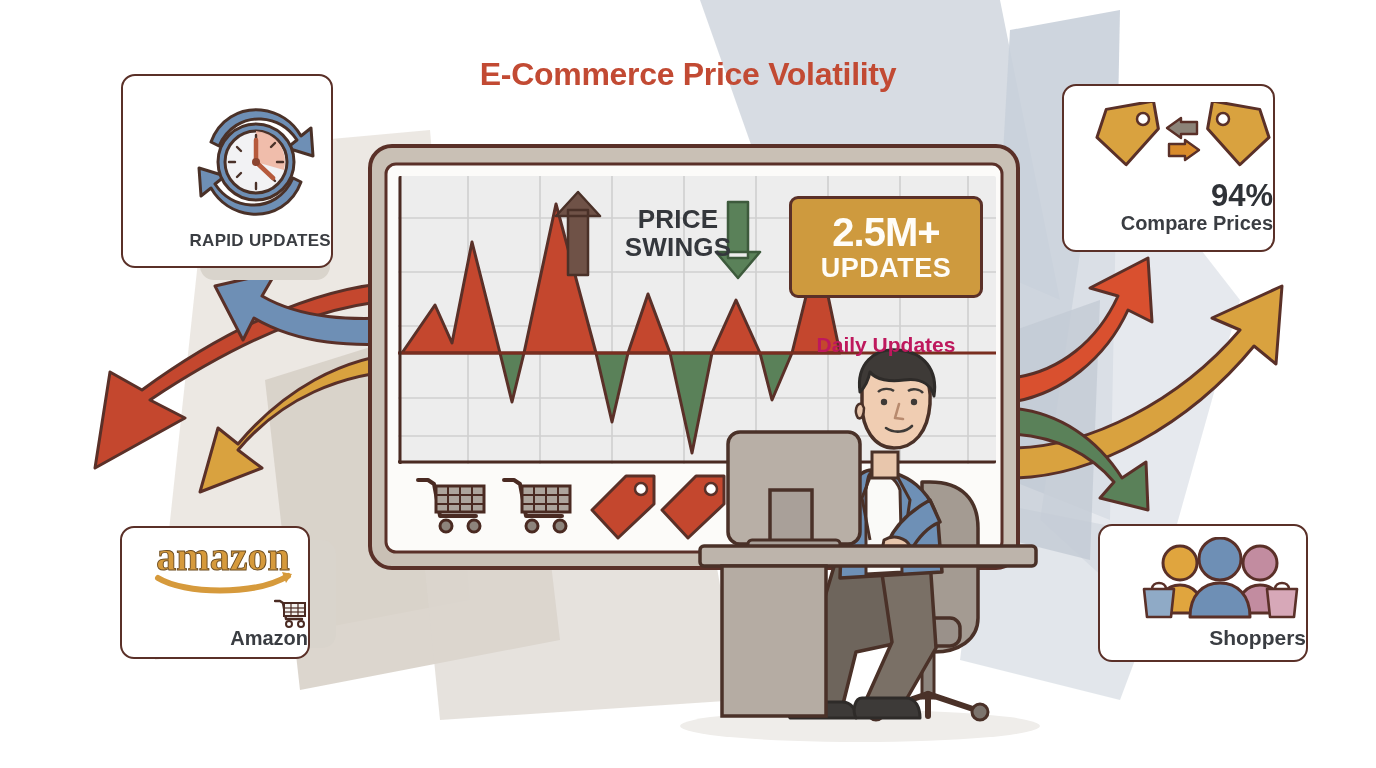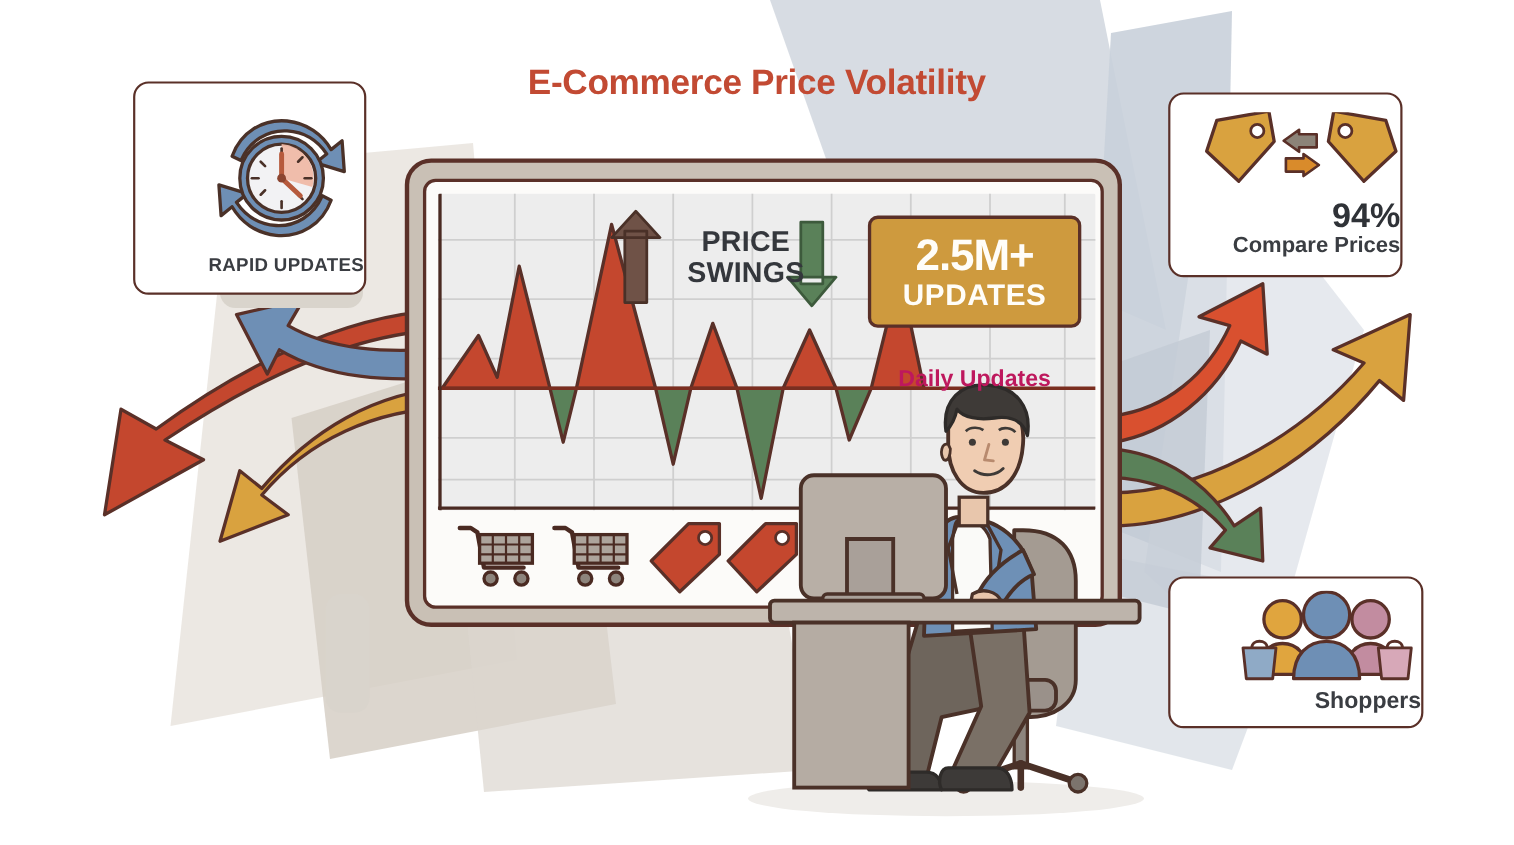--- a/index.html
+++ b/index.html
@@ -22,21 +22,21 @@
         margin-top:6px;}
 
   #card-compare{left:1062px;top:84px;width:213px;height:168px;}
   #card-compare .big{font-size:31px;font-weight:bold;color:#2F3237;
         line-height:1;margin-top:4px;}
   #card-compare .card-label{font-size:20px;font-weight:bold;margin-top:2px;}
 
   #card-amazon{left:120px;top:526px;width:190px;height:133px;}
   #card-amazon .card-label{font-size:20px;font-weight:bold;margin-top:0px;}
 
-  #card-shoppers{left:1062px;top:524px;width:232px;height:138px;}
+  #card-shoppers{left:1098px;top:524px;width:210px;height:138px;}
   #card-shoppers .card-label{font-size:21px;font-weight:bold;margin-top:2px;}
 
   .title{position:absolute;left:0;top:56px;width:1376px;text-align:center;
          font-size:32px;font-weight:bold;color:#C24A33;letter-spacing:-.3px;}
 
   .badge{position:absolute;left:789px;top:196px;width:194px;height:102px;
          background:#CE9A3E;border:3px solid #5A3028;border-radius:9px;
          box-sizing:border-box;display:flex;flex-direction:column;
          align-items:center;justify-content:center;color:#FFFDF8;}
   .badge .b1{font-size:40px;font-weight:bold;line-height:1;letter-spacing:-1px;}
@@ -297,20 +297,40 @@
       <path d="M128,4 L162,4 L176,30 L152,62 L114,32 L114,4 Z" fill="#D9A23F" stroke="#5A3028" stroke-width="3" stroke-linejoin="round" transform="rotate(10 145 33)"></path>
       <circle cx="130" cy="17" r="6" fill="#FFFFFF" stroke="#5A3028" stroke-width="2.5"></circle>
       <path d="M104,24 L104,20 L88,20 L88,16 L74,26 L88,36 L88,32 L104,32 L104,28 Z" fill="#8C8378" stroke="#5A3028" stroke-width="2.4" stroke-linejoin="round"></path>
       <path d="M76,46 L76,42 L92,42 L92,38 L106,48 L92,58 L92,54 L76,54 L76,50 Z" fill="#D98B2B" stroke="#5A3028" stroke-width="2.4" stroke-linejoin="round"></path>
     </svg>
     <div class="big">94%</div>
     <div class="card-label">Compare Prices</div>
   </div>
 
   <div class="card-shadow" style="left:296px;top:540px;width:40px;height:108px;"></div>
+  <div class="card" id="card-amazon">
+    <svg width="170" height="62" viewBox="0 0 170 62">
+      <text x="85" y="34" text-anchor="middle" font-family="'Liberation Serif','DejaVu Serif',serif" font-size="40" font-weight="bold" fill="#D69A3C" stroke="#6B4A1E" stroke-width="0.9">amazon</text>
+      <path d="M20,42 C46,58 116,60 150,40" fill="none" stroke="#D69A3C" stroke-width="6" stroke-linecap="round"></path>
+      <path d="M144,36 L154,38 L148,47 Z" fill="#D69A3C"></path>
+    </svg>
+    <svg width="34" height="30" viewBox="0 0 34 30">
+      <path d="M1,3 L6,3 L9,5 L12,21 L28,21" fill="none" stroke="#4A2A22" stroke-width="2.4" stroke-linecap="round" stroke-linejoin="round"></path>
+      <rect x="10" y="5" width="21" height="13" fill="#F4F2EF" stroke="#4A2A22" stroke-width="2"></rect>
+      <g stroke="#4A2A22" stroke-width="1.2">
+        <line x1="17" y1="5" x2="17" y2="18"></line>
+          <line x1="24" y1="5" x2="24" y2="18"></line>
+        <line x1="10" y1="10" x2="31" y2="10"></line>
+          <line x1="10" y1="14" x2="31" y2="14"></line>
+      </g>
+      <circle cx="15" cy="26" r="3" fill="#FFF" stroke="#4A2A22" stroke-width="2"></circle>
+      <circle cx="27" cy="26" r="3" fill="#FFF" stroke="#4A2A22" stroke-width="2"></circle>
+    </svg>
+    <div class="card-label">Amazon</div>
+  </div>
 
   <div class="card" id="card-shoppers">
     <svg width="172" height="88" viewBox="0 0 172 88">
       <circle cx="46" cy="26" r="17" fill="#E0A53E" stroke="#5A3028" stroke-width="3"></circle>
       <path d="M23,76 C23,58 33,48 46,48 C59,48 69,58 69,76 Z" fill="#E0A53E" stroke="#5A3028" stroke-width="3" stroke-linejoin="round"></path>
       <circle cx="126" cy="26" r="17" fill="#C28CA0" stroke="#5A3028" stroke-width="3"></circle>
       <path d="M103,76 C103,58 113,48 126,48 C139,48 149,58 149,76 Z" fill="#C28CA0" stroke="#5A3028" stroke-width="3" stroke-linejoin="round"></path>
       <circle cx="86" cy="22" r="21" fill="#6E8FB5" stroke="#5A3028" stroke-width="3"></circle>
       <path d="M56,80 C56,58 69,46 86,46 C103,46 116,58 116,80 Z" fill="#6E8FB5" stroke="#5A3028" stroke-width="3" stroke-linejoin="round"></path>
       <path d="M10,52 L40,52 L37,80 L13,80 Z" fill="#8FAAC6" stroke="#5A3028" stroke-width="2.6" stroke-linejoin="round"></path>

